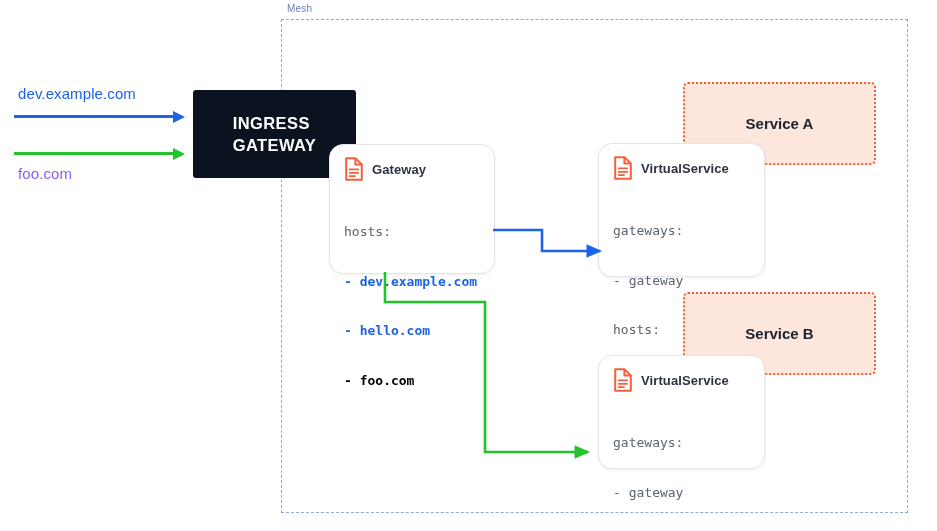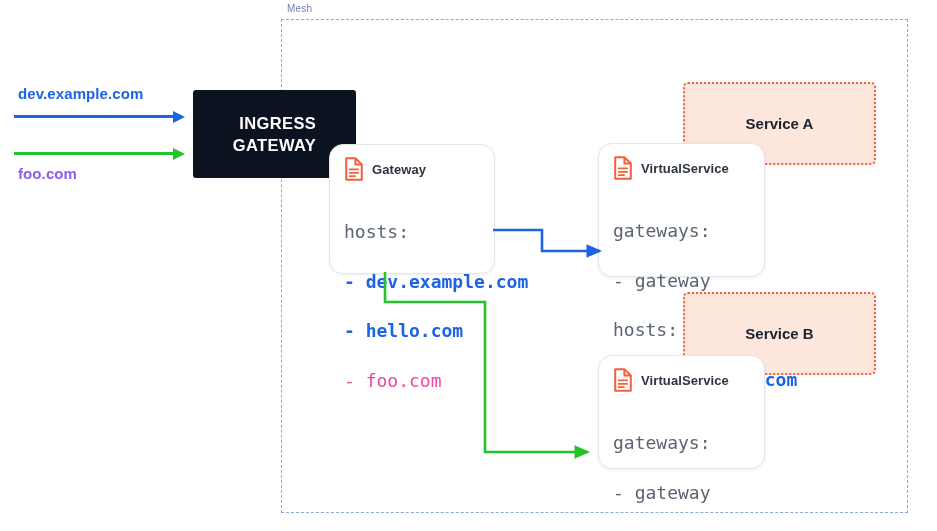--- a/index.html
+++ b/index.html
@@ -43,34 +43,34 @@
     position: absolute;
     left: 193px;
     top: 90px;
     width: 163px;
     height: 88px;
     background: #0c1320;
     border-radius: 3px;
     display: flex;
     align-items: center;
     justify-content: center;
-    text-align: right;
+    text-align: left;
     color: #ffffff;
     font-size: 16.5px;
     font-weight: bold;
     line-height: 22px;
     letter-spacing: .4px;
     z-index: 4;
   }
 
   
   .ext-label {
     position: absolute;
     font-size: 15px;
-    font-weight: bold;
+    font-weight: normal;
     letter-spacing: .1px;
     white-space: nowrap;
     text-align: center;
   }
   .ext-label.blue { color: #1d63e6; left: 18px; top: 85px; }
   .ext-label.green { color: #8b5cf6; left: 18px; top: 165px; }
 
   .ext-arrow {
     position: absolute;
     height: 3px;
@@ -116,29 +116,29 @@
   .card-title {
     font-size: 13px;
     font-weight: bold;
     color: #2d3340;
     letter-spacing: .1px;
   }
   .doc-icon { width: 20px; height: 24px; display: block; flex: none; }
 
   .card-body {
     font-family: "DejaVu Sans Mono", "Liberation Mono", monospace;
-    font-size: 18px;
+    font-size: 13px;
     line-height: 16.5px;
     padding: 10px 0 12px 14px;
     color: #5b6472;
     white-space: pre;
   }
   .card-body .k { color: #5b6472; }
   .card-body .b { color: #1d63e6; font-weight: bold; }
-  .card-body .g { color: #ec4899; font-weight: normal; }
+  .card-body .g { color: #000000; font-weight: bold; }
 
   #card-gateway { left: 329px; top: 144px; width: 164px; height: 128px; }
   #card-vs-a    { left: 598px; top: 143px; width: 165px; height: 132px; }
   #card-vs-b    { left: 598px; top: 355px; width: 165px; height: 112px; }
 
   
   .service {
     position: absolute;
     background: #fde6dc;
     border: 2px dotted #f4603e;

